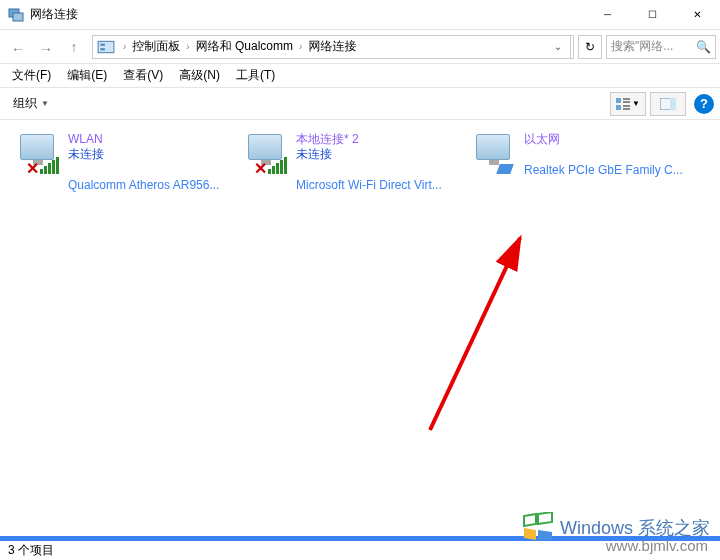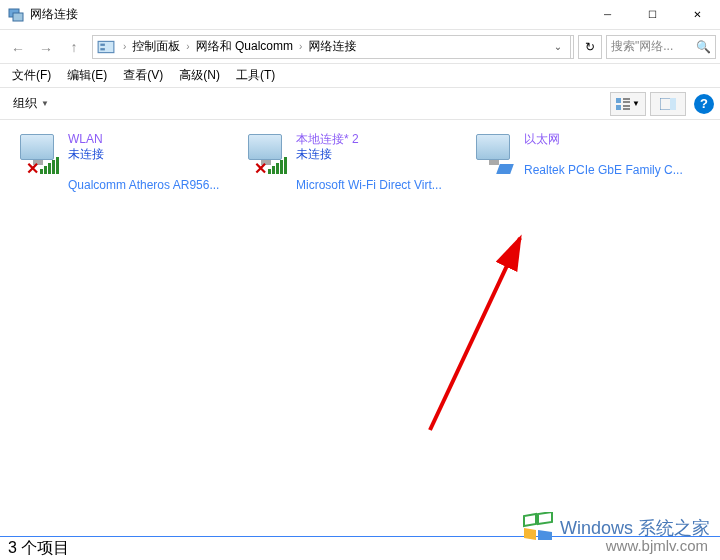--- a/index.html
+++ b/index.html
@@ -44,21 +44,21 @@
 .monitor { width: 34px; height: 26px; background: linear-gradient(#d6e9f7,#9fc6e0); border: 1px solid #7ba4c4; border-radius: 2px; position: absolute; top: 2px; left: 4px; }
 .monitor::after { content:""; position:absolute; bottom:-6px; left:12px; width:10px; height:5px; background:#aaa; }
 .wifi-bars { position: absolute; bottom: 0; left: 24px; display: flex; align-items: flex-end; gap: 1px; }
 .wifi-bars span { width: 3px; background: #2a8a2a; }
 .wifi-bars span:nth-child(1){height:5px}.wifi-bars span:nth-child(2){height:8px}.wifi-bars span:nth-child(3){height:11px}.wifi-bars span:nth-child(4){height:14px}.wifi-bars span:nth-child(5){height:17px}
 .x-mark { position: absolute; bottom: -2px; left: 10px; width: 14px; height: 14px; color: #c00; font-weight: bold; font-size: 16px; line-height: 14px; }
 .eth-pin { position: absolute; bottom: 0; left: 26px; width: 14px; height: 10px; background: #4a90e2; transform: skewX(-20deg); }
 
 .arrow-annotation { position: absolute; top: 100px; left: 420px; pointer-events: none; }
 
-.statusbar { position: absolute; bottom: 0; left: 0; right: 0; height: 24px; display: flex; align-items: center; font-size: 16px; padding: 0 8px; border-top: 1px solid #3b82f6; }
+.statusbar { position: absolute; bottom: 0; left: 0; right: 0; height: 24px; display: flex; align-items: center; font-size: 12px; padding: 0 8px; border-top: 5px solid #3b82f6; }
 
 .watermark { position: absolute; bottom: 20px; right: 10px; display: flex; align-items: flex-end; font-size: 18px; color: #4a7ab8; pointer-events: none; }
 .watermark .wm-logo { width: 32px; height: 28px; margin-right: 6px; }
 .watermark .wm-sub { position: absolute; bottom: -14px; right: 2px; font-size: 15px; color: #888; }
 </style>
 </head>
 <body>
 
 <div class="titlebar">
   <svg class="icon" viewBox="0 0 16 16">

